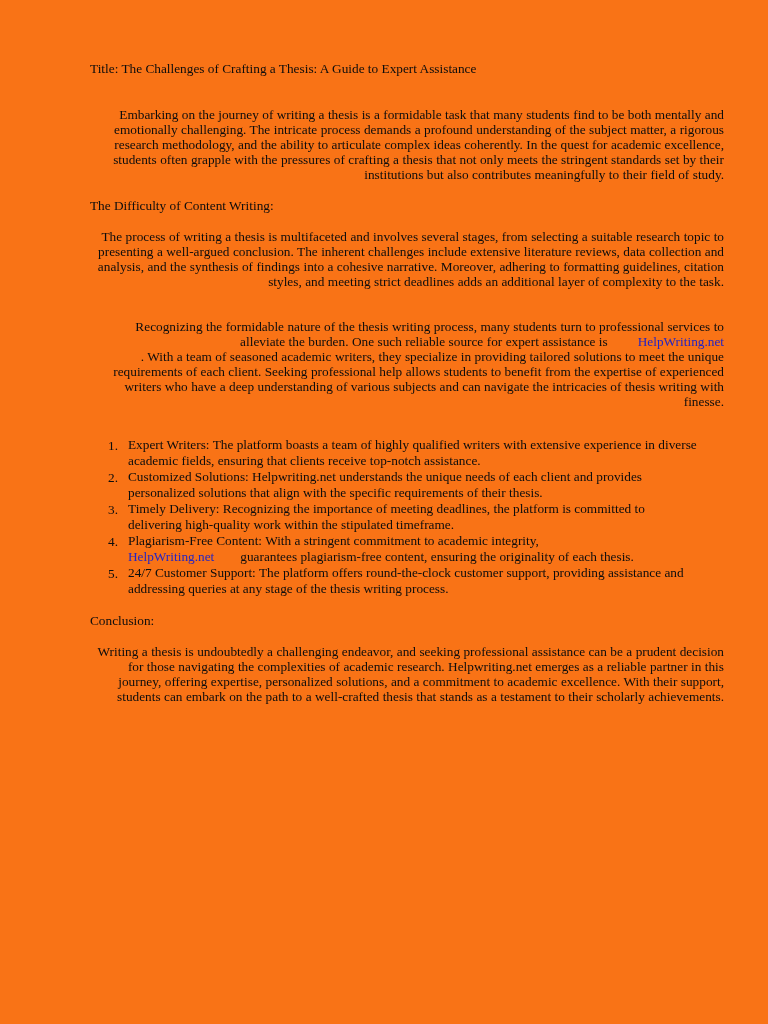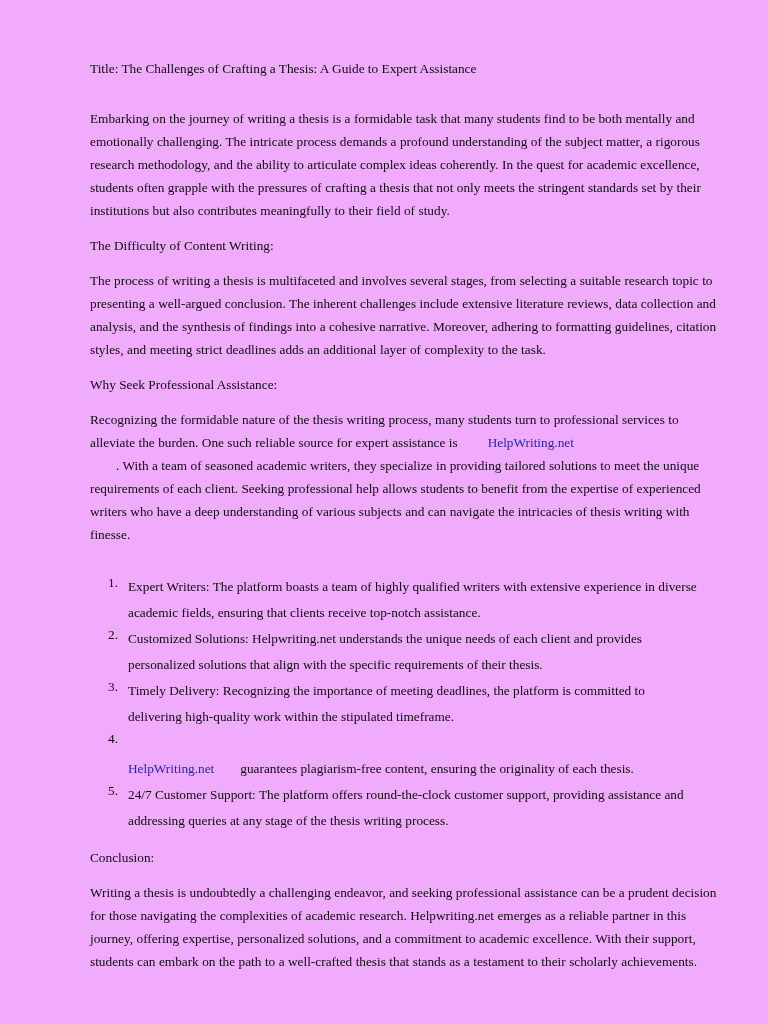--- a/index.html
+++ b/index.html
@@ -13,34 +13,34 @@
     height: 1024px;
     font-family: "Liberation Serif", "DejaVu Serif", serif;
     color: #0d0d0d;
     -webkit-font-smoothing: antialiased;
     overflow: hidden;
   }
   .page {
     position: relative;
     width: 768px;
     height: 1024px;
-    background: #f0abfc;
+    background: #f97316;
     box-sizing: border-box;
   }
   .doc-body {
     position: absolute;
     left: 90px;
     top: 60px;
     width: 634px;
   }
   .para {
     font-size: 13.3px;
-    line-height: 23px;
+    line-height: 15px;
     margin: 0 0 0 0;
-    text-align: left;
+    text-align: right;
     color: #0d0d0d;
     word-spacing: 0.1px;
   }
   .gap {
     height: 15px;
   }
   .gap-sm {
     height: 13px;
   }
   .heading {
@@ -69,21 +69,21 @@
     padding: 0 0 0 0;
     list-style: none;
     counter-reset: advitem;
     width: 612px;
   }
   ol.adv-list > li {
     position: relative;
     counter-increment: advitem;
     padding-left: 38px;
     font-size: 13.3px;
-    line-height: 26px;
+    line-height: 16px;
     margin: 0;
     color: #0d0d0d;
   }
   ol.adv-list > li::before {
     content: counter(advitem) ".";
     position: absolute;
     left: 18px;
     top: 0;
     width: 16px;
     text-align: left;
@@ -114,36 +114,35 @@
     <div class="gap"></div>
 
     <p class="heading">The Difficulty of Content Writing:</p>
 
     <div class="gap"></div>
 
     <p class="para">The process of writing a thesis is multifaceted and involves several stages, from selecting a suitable research topic to presenting a well-argued conclusion. The inherent challenges include extensive literature reviews, data collection and analysis, and the synthesis of findings into a cohesive narrative. Moreover, adhering to formatting guidelines, citation styles, and meeting strict deadlines adds an additional layer of complexity to the task.</p>
 
     <div class="gap"></div>
 
-    <p class="heading">Why Seek Professional Assistance:</p>
 
     <div class="gap"></div>
 
     <p class="para"><span>Recognizing the formidable nature of the thesis writing process, many students turn to professional services to alleviate the burden. One such reliable source for expert assistance is</span><span class="nowrapgap"></span><a class="link" href="#">HelpWriting.net</a><br><span class="lead-space">. With a team of seasoned academic writers, they specialize in providing tailored solutions to meet the unique requirements of each client. Seeking professional help allows students to benefit from the expertise of experienced writers who have a deep understanding of various subjects and can navigate the intricacies of thesis writing with finesse.</span></p>
 
     <div class="gap"></div>
 
 
     <div class="gap-sm"></div>
 
     <ol class="adv-list">
       <li>Expert Writers: The platform boasts a team of highly qualified writers with extensive experience in diverse academic fields, ensuring that clients receive top-notch assistance.</li>
       <li>Customized Solutions: Helpwriting.net understands the unique needs of each client and provides personalized solutions that align with the specific requirements of their thesis.</li>
       <li>Timely Delivery: Recognizing the importance of meeting deadlines, the platform is committed to delivering high-quality work within the stipulated timeframe.</li>
-      <li><br><a class="link post-gap" href="#">HelpWriting.net</a><span>guarantees plagiarism-free content, ensuring the originality of each thesis.</span></li>
+      <li><span>Plagiarism-Free Content: With a stringent commitment to academic integrity,</span><br><a class="link post-gap" href="#">HelpWriting.net</a><span>guarantees plagiarism-free content, ensuring the originality of each thesis.</span></li>
       <li>24/7 Customer Support: The platform offers round-the-clock customer support, providing assistance and addressing queries at any stage of the thesis writing process.</li>
     </ol>
 
     <div class="gap"></div>
 
     <p class="heading">Conclusion:</p>
 
     <div class="gap"></div>
 
     <p class="para">Writing a thesis is undoubtedly a challenging endeavor, and seeking professional assistance can be a prudent decision for those navigating the complexities of academic research. Helpwriting.net emerges as a reliable partner in this journey, offering expertise, personalized solutions, and a commitment to academic excellence. With their support, students can embark on the path to a well-crafted thesis that stands as a testament to their scholarly achievements.</p>

